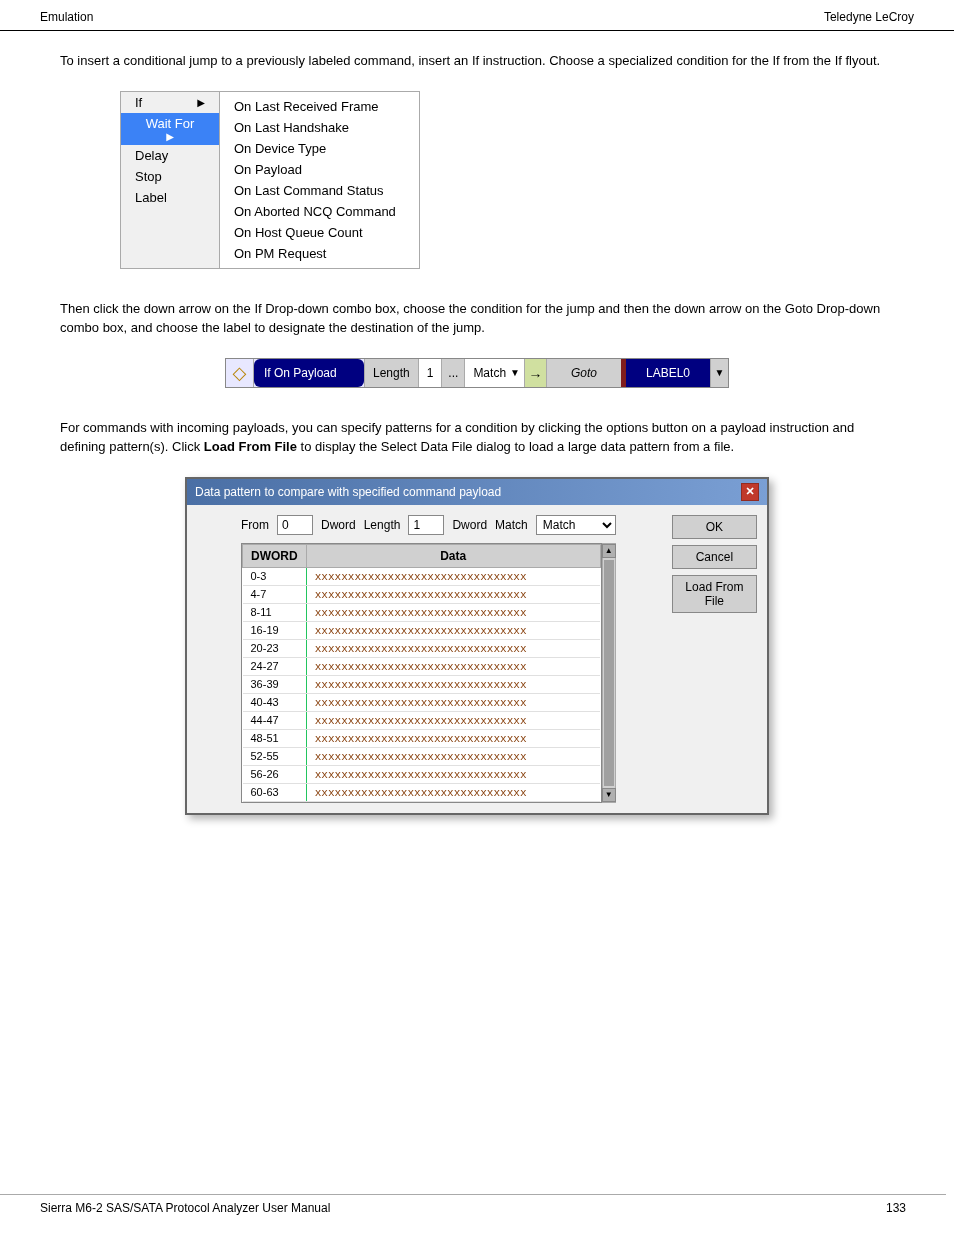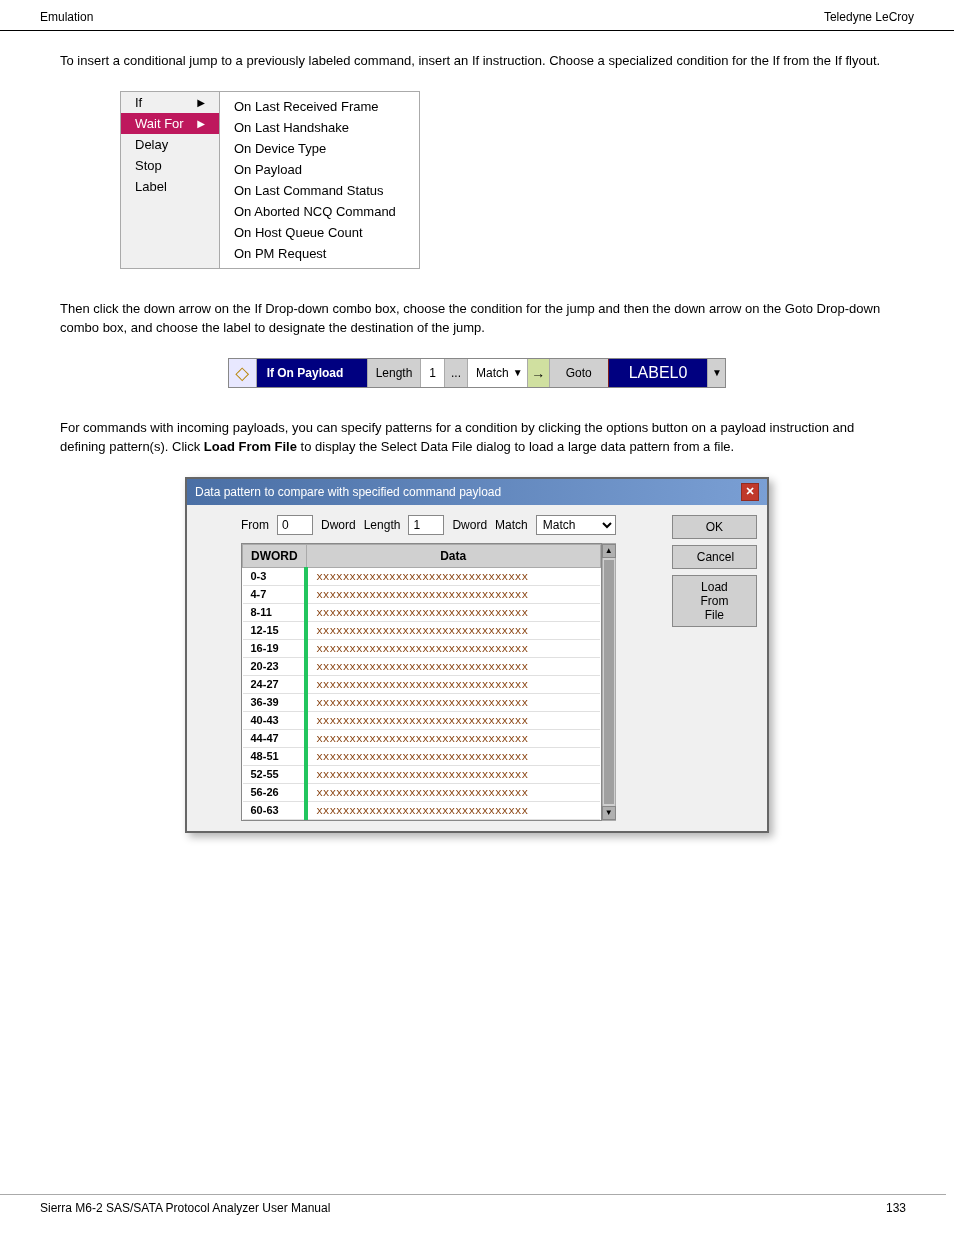--- a/index.html
+++ b/index.html
@@ -52,22 +52,23 @@
     }
     .menu-item {
       padding: 3px 14px;
       font-size: 13px;
       display: flex;
       justify-content: space-between;
       align-items: center;
       cursor: pointer;
     }
     .menu-item.highlighted {
-      background: #be185d;
+      background: #3b82f6;
       color: #fff;
+      flex-direction: column;
     }
     .menu-item .arrow {
       font-size: 10px;
     }
     .menu-right {
       background: #fff;
       border: 1px solid #aaa;
       border-left: none;
       min-width: 200px;
       padding: 4px 0;
@@ -99,22 +100,23 @@
       border-right: 1px solid #aaa;
     }
     .cmd-label {
       background: #000080;
       color: #fff;
       padding: 0 10px;
       height: 100%;
       display: flex;
       align-items: center;
       font-size: 12px;
-      font-weight: bold;
+      font-weight: normal;
       min-width: 110px;
+      border-radius: 6px;
     }
     .cmd-length-label {
       padding: 0 8px;
       background: #d0d0d0;
       height: 100%;
       display: flex;
       align-items: center;
       font-size: 12px;
       border-left: 1px solid #aaa;
       border-right: 1px solid #aaa;
@@ -157,36 +159,37 @@
       width: 22px;
       height: 100%;
       background: #d0e0a0;
       display: flex;
       align-items: center;
       justify-content: center;
       border-right: 1px solid #aaa;
       font-size: 14px;
     }
     .cmd-goto-label {
-      padding: 0 16px;
-      background: #d0d0d0;
-      height: 100%;
-      display: flex;
-      align-items: center;
-      font-size: 12px;
-      border-right: 1px solid #7f1d1d;
+      padding: 0 24px;
+      background: #d0d0d0;
+      height: 100%;
+      display: flex;
+      align-items: center;
+      font-size: 12px;
+      border-right: 5px solid #7f1d1d;
+      font-style: italic;
     }
     .cmd-label0 {
       background: #000080;
       color: #fff;
       padding: 0 20px;
       height: 100%;
       display: flex;
       align-items: center;
-      font-size: 16px;
+      font-size: 12px;
       min-width: 80px;
     }
     .cmd-dropdown-btn {
       width: 18px;
       height: 100%;
       background: #d0d0d0;
       display: flex;
       align-items: center;
       justify-content: center;
       font-size: 10px;
@@ -275,22 +278,21 @@
       border: 1px solid #aaa;
     }
     .dialog-table td {
       font-size: 11px;
       padding: 2px 8px;
       border-bottom: 1px solid #e0e0e0;
     }
     .dialog-table td:first-child {
       width: 60px;
       text-align: left;
-      border-right: 4px solid #22c55e;
-      font-weight: bold;
+      border-right: 1px solid #22c55e;
     }
     .dialog-table td:last-child {
       color: #a0522d;
       font-size: 11px;
     }
     .dialog-scrollbar {
       width: 14px;
       background: #d0d0d0;
       border: 1px solid #aaa;
       display: flex;
@@ -319,21 +321,21 @@
     }
     .dialog-buttons {
       display: flex;
       flex-direction: column;
       gap: 6px;
       min-width: 90px;
     }
     .dialog-btn {
       border: 1px solid #888;
       background: #d0d0d0;
-      padding: 4px 24px;
+      padding: 4px 8px;
       font-size: 12px;
       cursor: pointer;
       text-align: center;
       margin-left: 48px;
     }
   </style>
 </head>
 <body>
 
 <div class="page-header">
@@ -461,24 +463,20 @@
                     </tr>
                     <tr>
                       <td>4-7</td>
                       <td style="color: rgb(139, 69, 19); font-family: monospace; font-size: 11px;">xxxxxxxxxxxxxxxxxxxxxxxxxxxxxxxx</td>
                     </tr>
                     <tr>
                       <td>8-11</td>
                       <td style="color: rgb(139, 69, 19); font-family: monospace; font-size: 11px;">xxxxxxxxxxxxxxxxxxxxxxxxxxxxxxxx</td>
                     </tr>
                     <tr>
-                      <td>12-15</td>
-                      <td style="color: rgb(139, 69, 19); font-family: monospace; font-size: 11px;">xxxxxxxxxxxxxxxxxxxxxxxxxxxxxxxx</td>
-                    </tr>
-                    <tr>
                       <td>16-19</td>
                       <td style="color: rgb(139, 69, 19); font-family: monospace; font-size: 11px;">xxxxxxxxxxxxxxxxxxxxxxxxxxxxxxxx</td>
                     </tr>
                     <tr>
                       <td>20-23</td>
                       <td style="color: rgb(139, 69, 19); font-family: monospace; font-size: 11px;">xxxxxxxxxxxxxxxxxxxxxxxxxxxxxxxx</td>
                     </tr>
                     <tr>
                       <td>24-27</td>
                       <td style="color: rgb(139, 69, 19); font-family: monospace; font-size: 11px;">xxxxxxxxxxxxxxxxxxxxxxxxxxxxxxxx</td>

